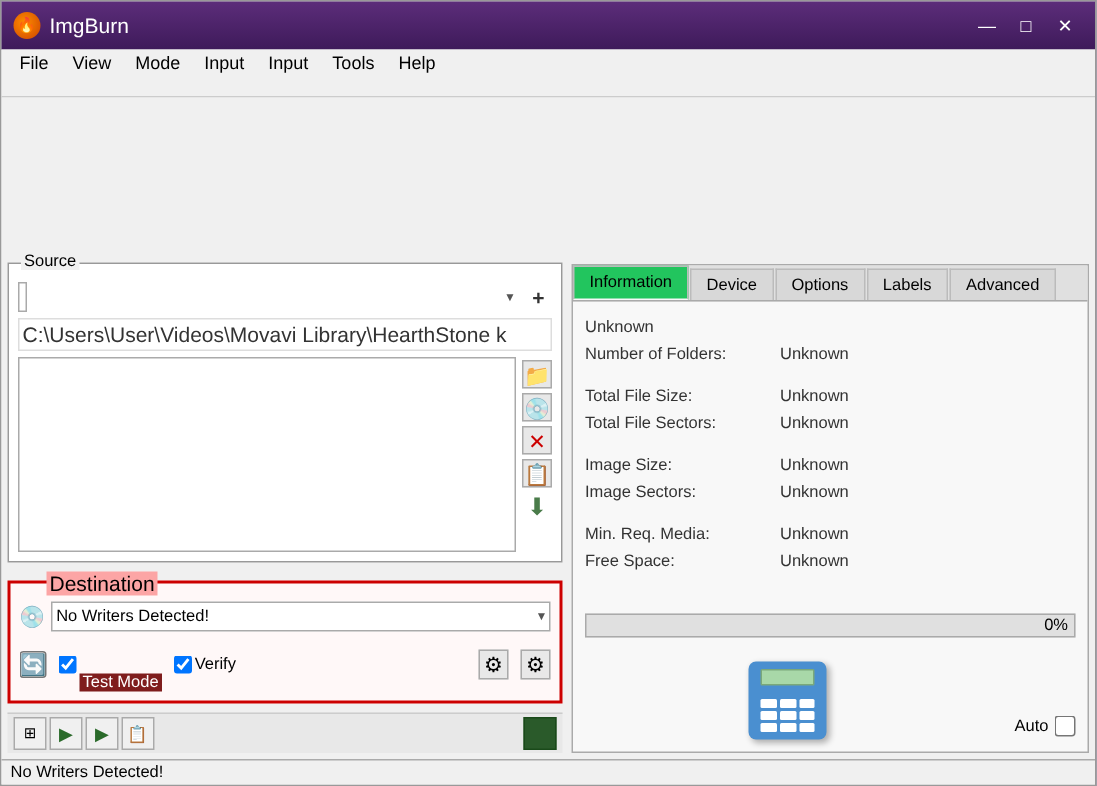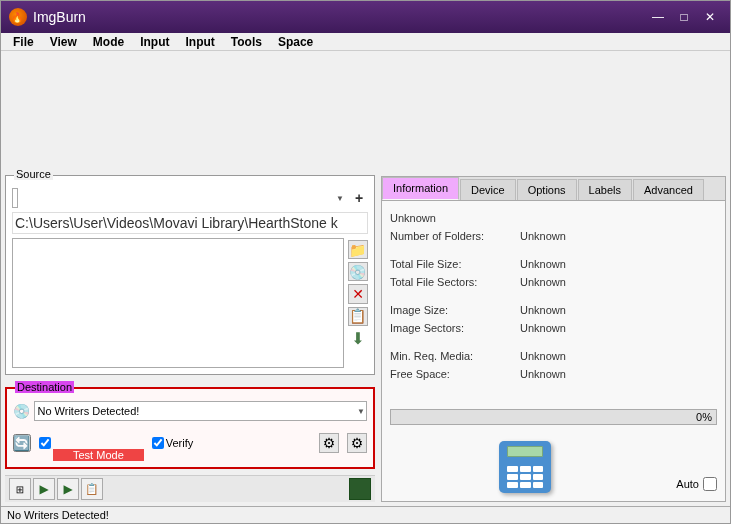--- a/index.html
+++ b/index.html
@@ -64,27 +64,26 @@
       cursor: pointer;
       font-size: 12px;
       display: flex;
       align-items: center;
       justify-content: center;
     }
 
     
     .menu-bar {
       background: #f0f0f0;
-      height: 18px;
+      height: 32px;
       display: flex;
       align-items: flex-start;
       padding: 0 4px;
       border-bottom: 1px solid #ccc;
       flex-shrink: 0;
-      font-weight: bold;
     }
     .menu-item {
       padding: 2px 8px;
       cursor: pointer;
       color: #000;
       font-size: 12px;
     }
 
     
     .main-content {
@@ -183,24 +182,24 @@
     .destination-group {
       border: 2px solid #cc0000;
       background: #fff8f8;
       padding: 6px;
       position: relative;
       margin-top: 8px;
     }
     .dest-group-label {
       position: absolute;
       top: -8px;
-      left: 8px;
-      background: #d946ef;
+      left: 24px;
+      background: #fca5a5;
       padding: 0 2px;
-      font-size: 11px;
+      font-size: 14px;
       color: #000;
     }
 
     .dest-row {
       display: flex;
       align-items: center;
       gap: 4px;
       margin-bottom: 4px;
     }
     .dest-dropdown-wrapper {
@@ -249,23 +248,23 @@
       gap: 2px;
       font-size: 11px;
       cursor: pointer;
     }
     .checkbox-label input[type="checkbox"] {
       width: 12px;
       height: 12px;
     }
 
     .highlighted-text {
-      background: #ef4444;
+      background: #7f1d1d;
       color: white;
-      padding: 0 20px;
+      padding: 0 2px;
       font-size: 11px;
       margin-top: 24px;
     }
 
     
     .bottom-toolbar {
       display: flex;
       align-items: center;
       gap: 2px;
       padding: 2px 4px;
@@ -307,21 +306,21 @@
       padding: 4px 10px;
       font-size: 11px;
       cursor: pointer;
       border: 1px solid #bbb;
       border-bottom: none;
       background: #d8d8d8;
       margin-right: 1px;
       margin-top: 2px;
     }
     .tab.active {
-      background: #f0abfc;
+      background: #22c55e;
       border-bottom: 1px solid #f8f8f8;
       z-index: 1;
       margin-top: 0;
     }
 
     
     .info-panel {
       flex: 1;
       padding: 8px;
       overflow: auto;
@@ -425,21 +424,21 @@
     </div>
   </div>
 
   <div class="menu-bar">
     <span class="menu-item">File</span>
     <span class="menu-item">View</span>
     <span class="menu-item">Mode</span>
     <span class="menu-item">Input</span>
     <span class="menu-item">Input</span>
     <span class="menu-item">Tools</span>
-    <span class="menu-item">Space</span>
+    <span class="menu-item">Help</span>
   </div>
 
   <div class="main-content">
 
     <div class="left-panel">
 
       <div class="source-group" style="padding-top: 12px; position: relative; min-height: 200px;">
         <span class="group-label">Source</span>
 
         <div style="display: flex; align-items: center; gap: 4px; margin-bottom: 4px;">

